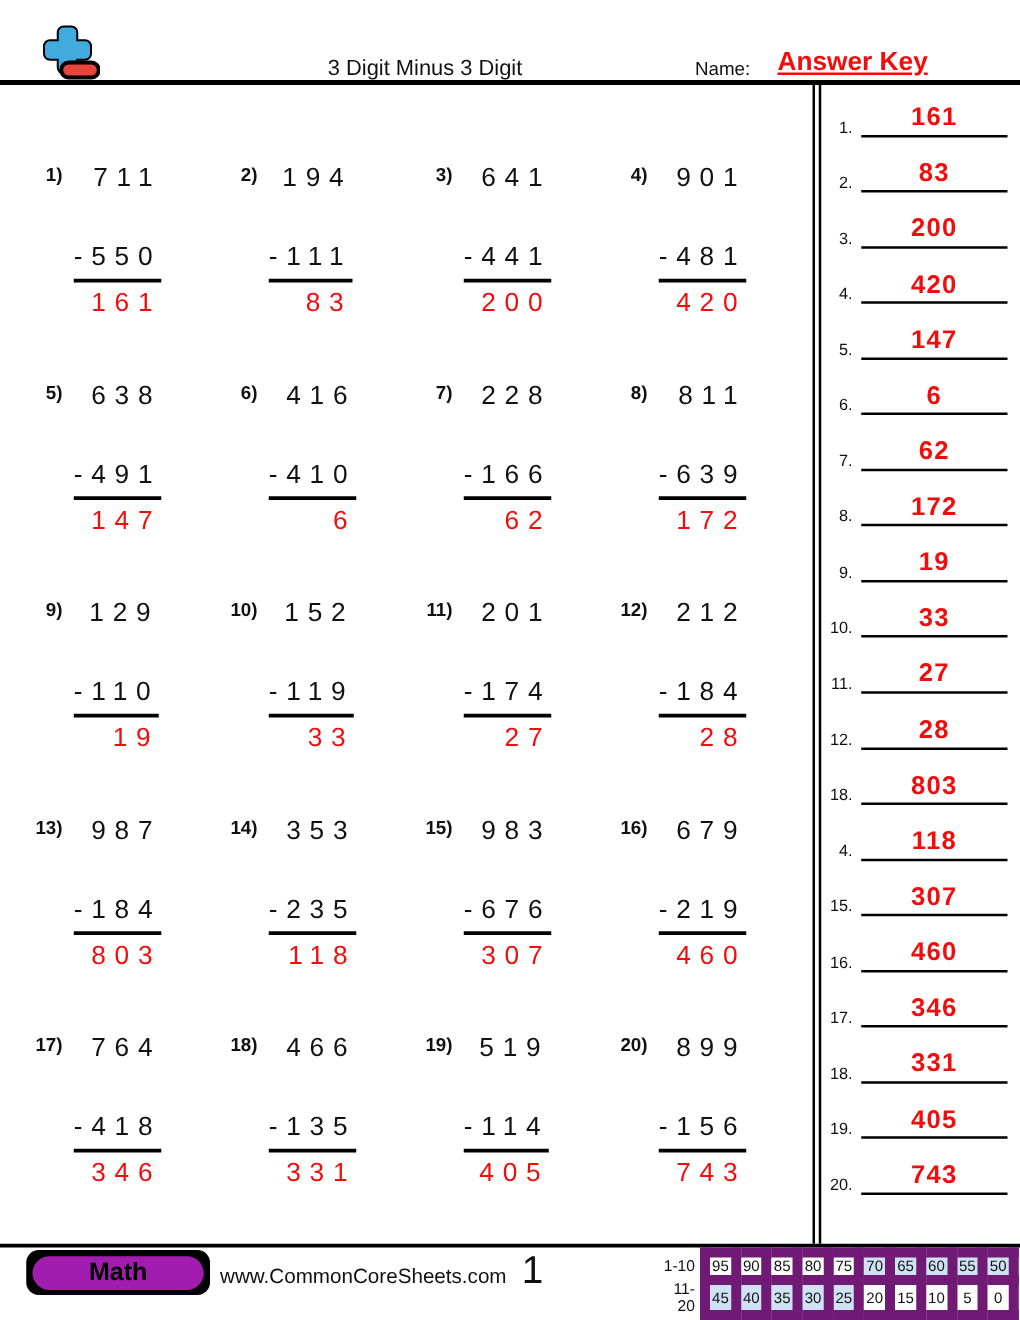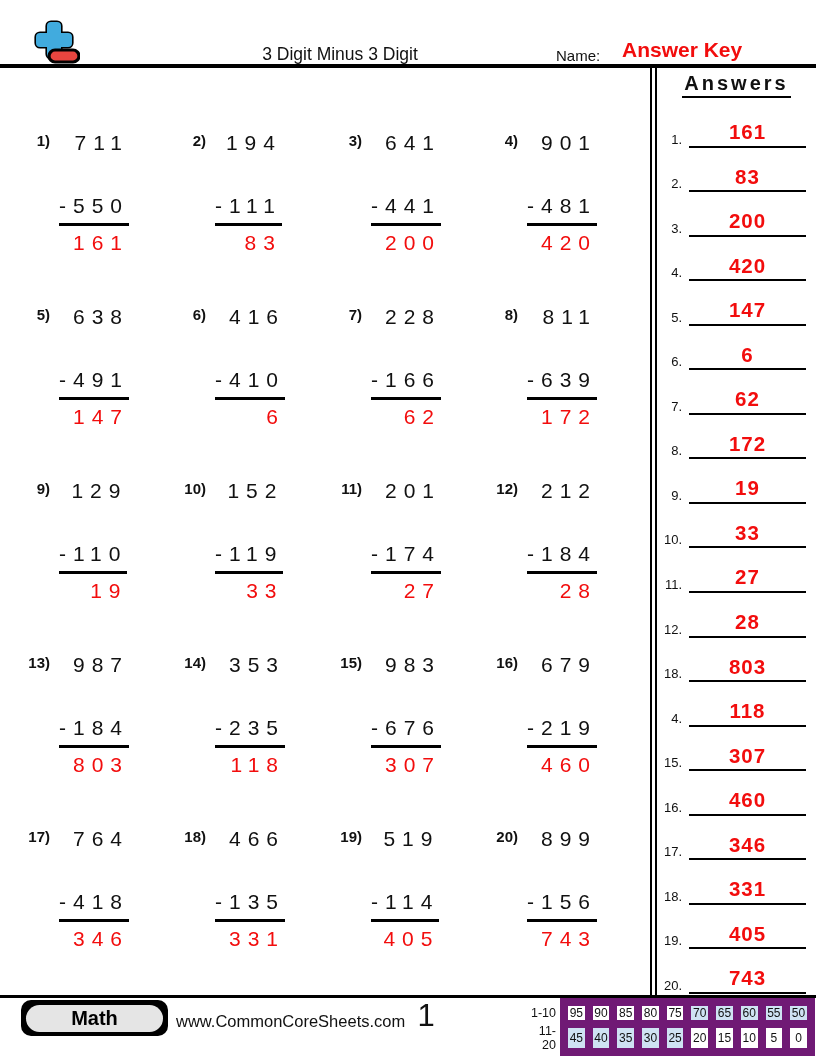--- a/index.html
+++ b/index.html
@@ -7,21 +7,21 @@
   body { font-family:"Liberation Sans", sans-serif; color:#111; }
 
   .page { position:relative; width:816px; height:1056px; background:#fff; overflow:hidden; margin:0 auto; }
 
   
   .logo { position:absolute; left:30px; top:20px; }
   .worksheet-title { position:absolute; left:340px; top:44px; transform:translateX(-50%);
                      font-size:17.5px; white-space:nowrap; }
   .name-label { position:absolute; left:556px; top:47px; font-size:15px; }
   .answer-key { position:absolute; left:622px; top:38px; font-size:21px; font-weight:bold;
-                color:var(--answer_red); white-space:nowrap; }
+                color:var(--answer_red); white-space:nowrap;text-decoration:underline; }
   .header-rule { position:absolute; left:0; top:64px; width:816px; height:4px; background:#000; }
 
   .instruction { position:absolute; left:20px; top:74px; font-size:16px; font-weight:bold; }
 
   
   .problems-grid { position:absolute; left:24px; top:124px; width:624px;
                    display:grid; grid-template-columns:repeat(4,156px); grid-auto-rows:174px; }
   .problem { display:flex; align-items:flex-start; padding-top:6px; }
   .pnum { width:26px; text-align:right; font-weight:bold; font-size:15px; margin-right:9px; padding-top:2px; }
   .work { display:inline-block; text-align:right; font-size:21px; line-height:1.28; }
@@ -39,21 +39,21 @@
   .ans-item { display:flex; align-items:flex-end; height:44.55px; padding:0 10px 3px 4px; }
   .ans-num { width:28px; text-align:right; font-size:13px; padding-right:7px; padding-bottom:1px; }
   .ans-line { flex:1; border-bottom:2px solid #000; text-align:center; }
   .ans-val { color:var(--answer_red); font-weight:bold; font-size:20.5px; letter-spacing:1px; line-height:1.1;
              display:inline-block; padding-bottom:2px; }
 
   
   .footer { position:absolute; left:0; top:995px; width:816px; height:61px; border-top:3.5px solid #000; }
   .math-badge { position:absolute; left:21px; top:2px; width:147px; height:36px; background:#000;
                 border-radius:10px; display:flex; align-items:center; justify-content:center; }
-  .math-badge-inner { width:137px; height:27px; background:#e5e5e5; border-radius:14px;
+  .math-badge-inner { width:137px; height:27px; background:#a21caf; border-radius:14px;
                       display:flex; align-items:center; justify-content:center; }
   .math-badge-inner span { font-weight:bold; font-size:20px; color:#000; }
   .website-url { position:absolute; left:176px; top:14px; font-size:16.5px; }
   .page-number { position:absolute; left:400px; top:0px; width:52px; text-align:center; font-size:31px; }
 
   .score-table { position:absolute; left:528px; top:0px; border-collapse:collapse; }
   .score-table td { border:8px solid #701a75; width:24.7px; height:17.5px; text-align:center;
                     font-size:12px; padding:0; }
   .score-table td.lbl { border:none; width:36px; text-align:right; padding-right:4px; font-size:12.5px; }
   .score-table td.hl { background:var(--score_highlight); }
@@ -260,23 +260,20 @@
         <span class="work">
           <div class="minuend">899</div>
           <div class="subtrahend">-156</div>
           <div class="p-answer">743</div>
         </span>
       </div>
 
   </div>
 
   <aside class="answers-panel">
-    <div class="answers-title-wrap">
-      <span class="answers-title">Answers</span>
-    </div>
     <div class="answers-list">
 
         <div class="ans-item">
           <span class="ans-num">1.</span>
           <span class="ans-line"><span class="ans-val">161</span></span>
         </div>
 
         <div class="ans-item">
           <span class="ans-num">2.</span>
           <span class="ans-line"><span class="ans-val">83</span></span>

